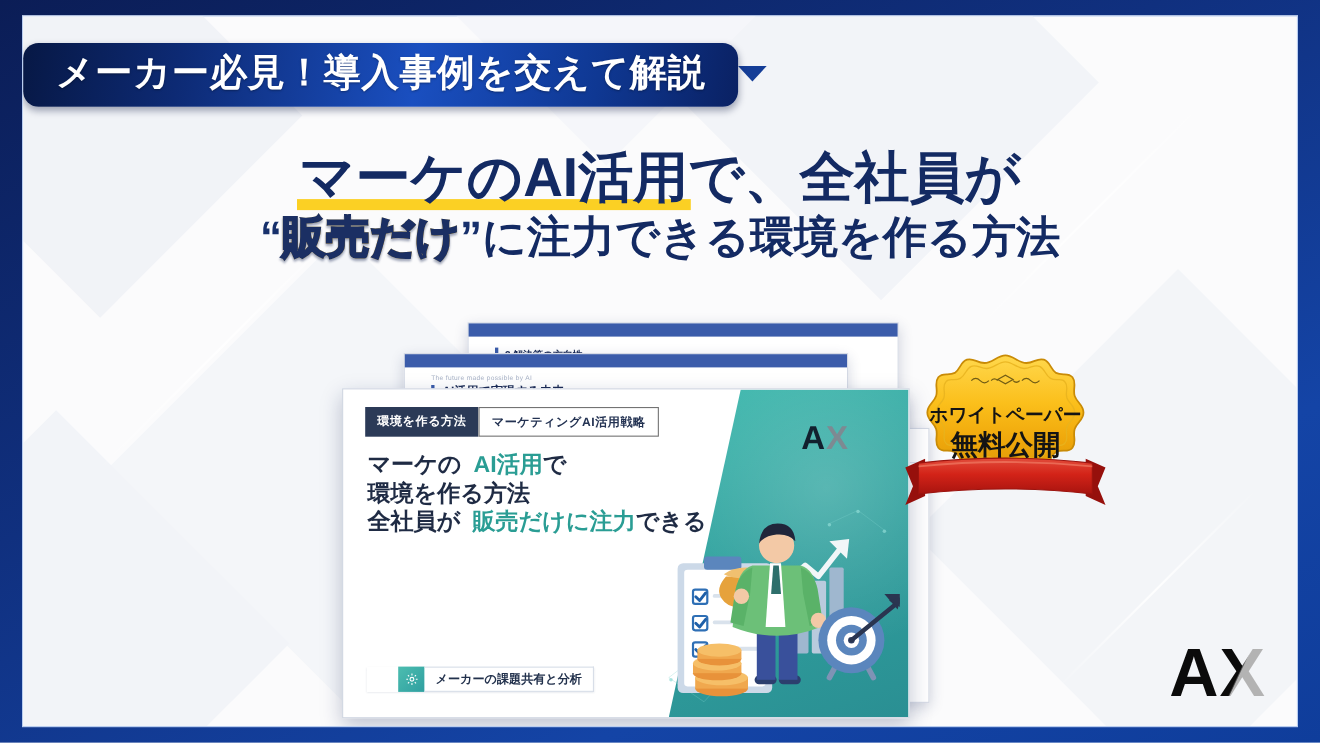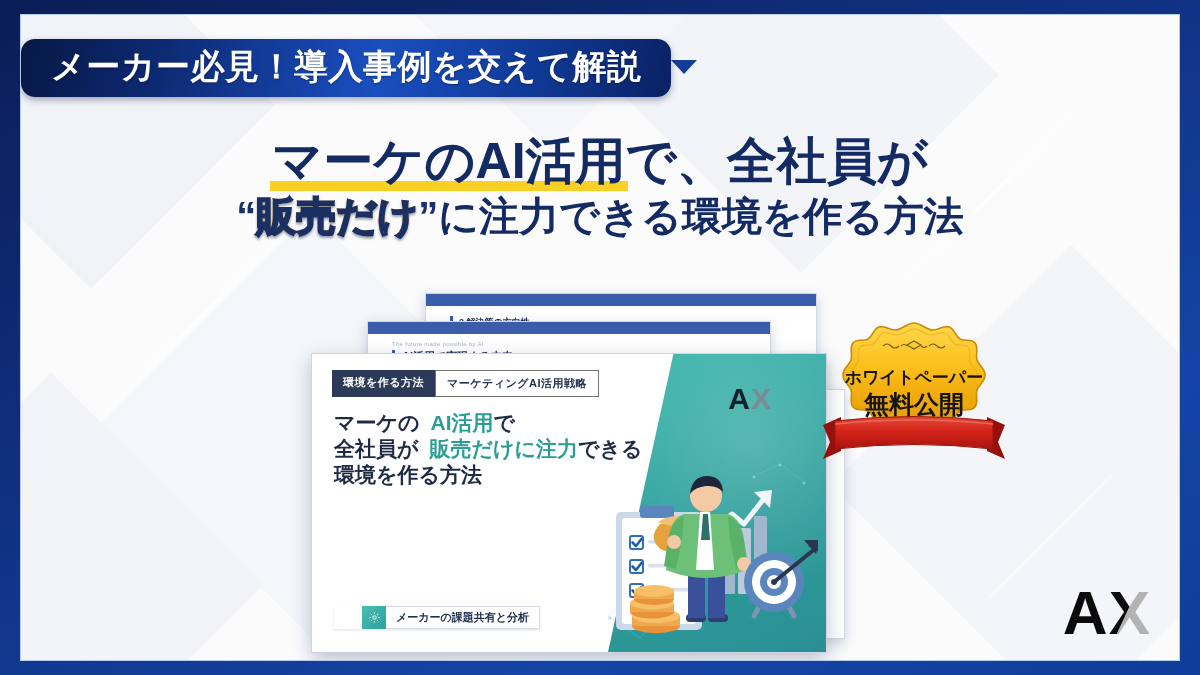--- a/index.html
+++ b/index.html
@@ -194,24 +194,24 @@
       <div class="doc-tags">
         <div class="tag-dark">環境を作る方法</div>
         <div class="tag-light">マーケティングAI活用戦略</div>
       </div>
 
       <div class="doc-title">
         <div>
           <span>マーケの</span><span class="tl">AI活用</span><span>で</span>
         </div>
         <div>
-          <span>全社員が</span><span class="tl">販売だけに注力</span><span>できる</span>
+          <span>環境を作る方法</span>
         </div>
         <div>
-          <span>環境を作る方法</span>
+          <span>全社員が</span><span class="tl">販売だけに注力</span><span>できる</span>
         </div>
       </div>
 
       <div class="illus">
         <svg viewBox="0 0 214 190">
 
           <g stroke="#7fd2cd" stroke-width=".5" opacity=".55" fill="none">
             <path d="M4 160 L30 140 L58 158 L36 182 Z"></path>
               <path d="M150 20 L176 8 L200 26"></path>
           </g>

